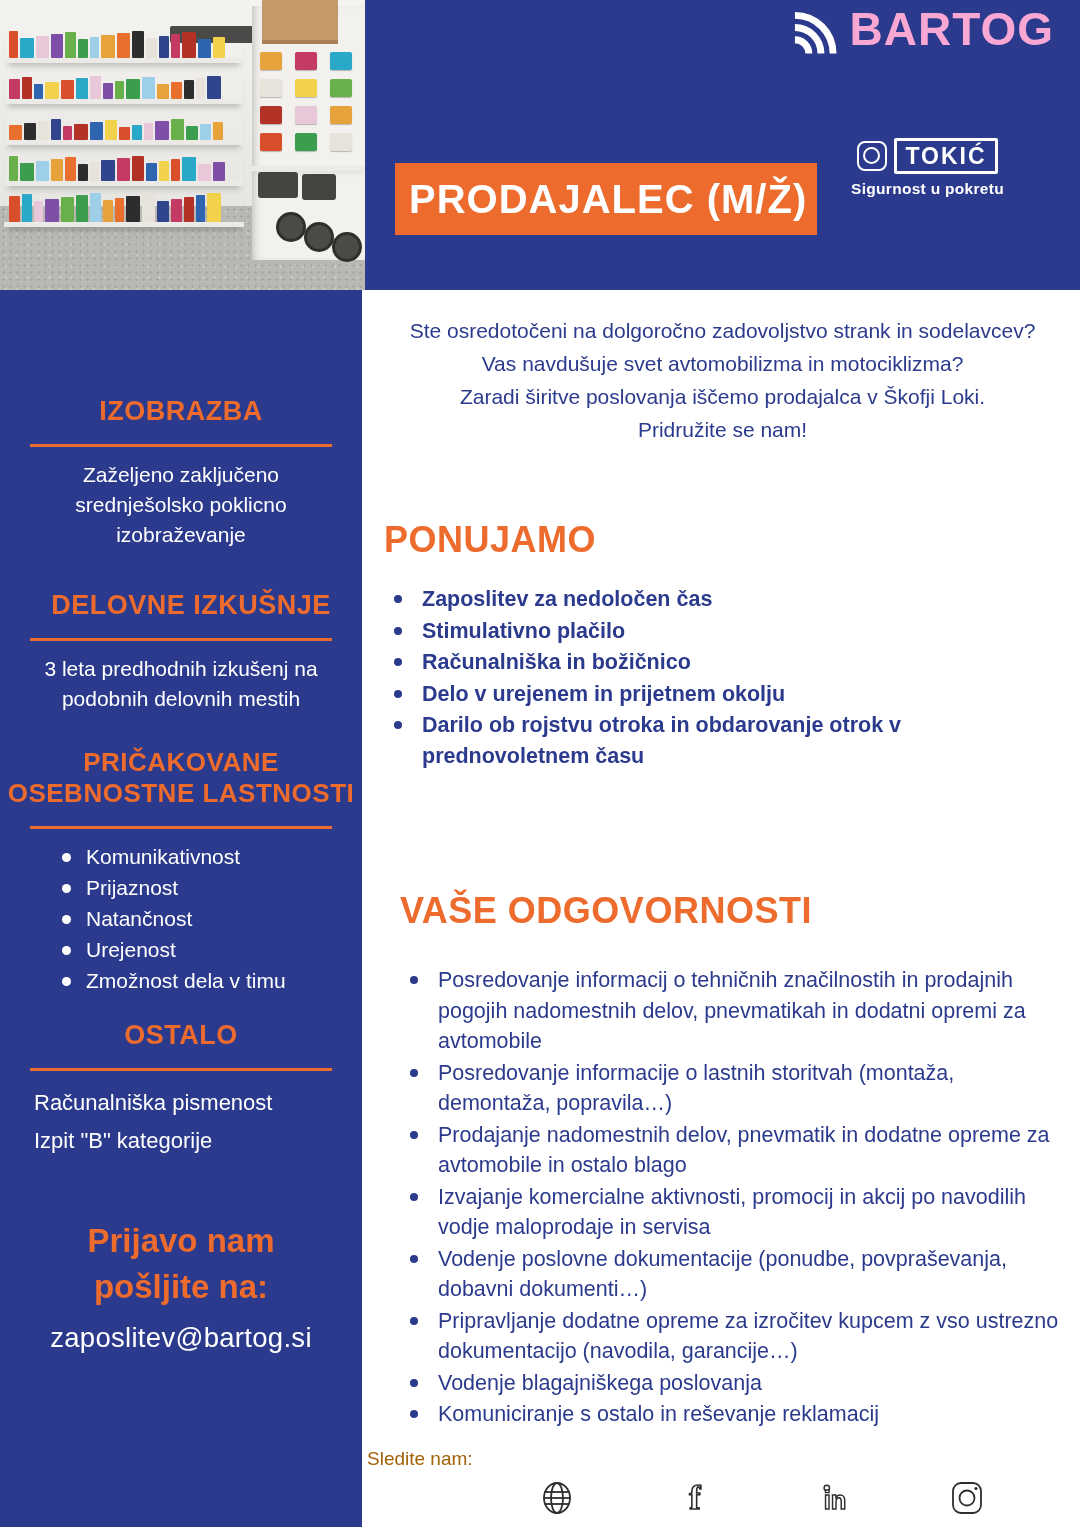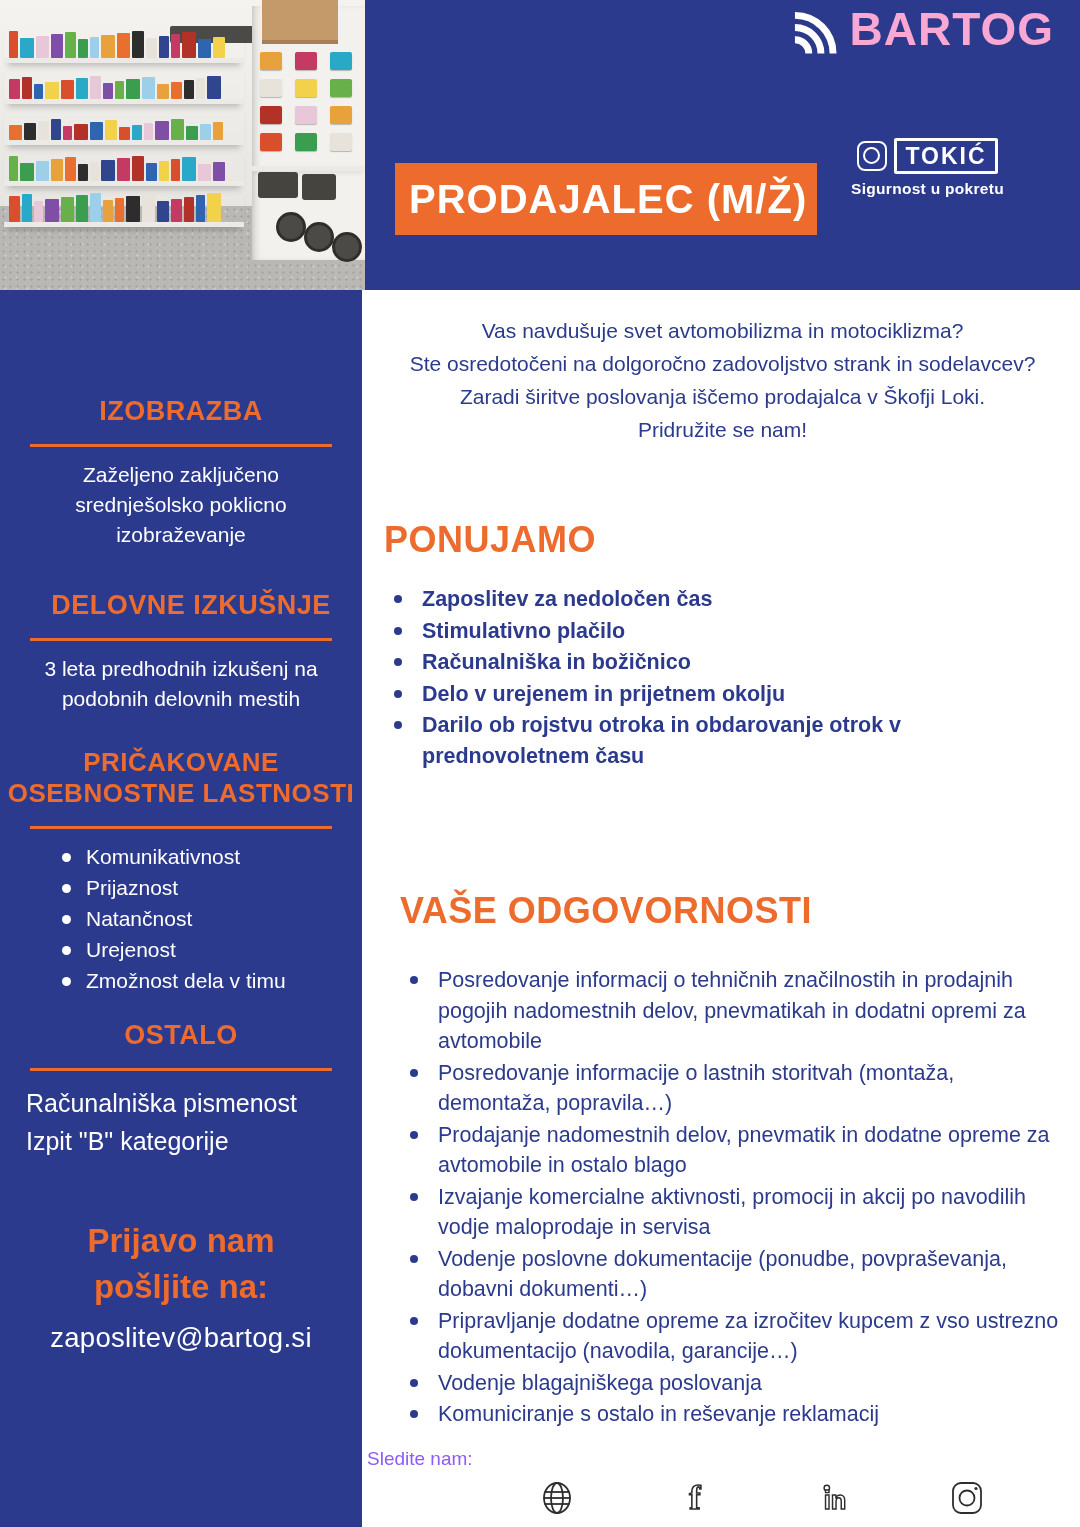--- a/index.html
+++ b/index.html
@@ -50,21 +50,21 @@
   .sidebar{position:absolute;left:0;top:290px;width:362px;height:1237px;background:var(--blue);
       color:#fff;text-align:center;}
   .side-h{color:var(--orange);font-size:27px;font-weight:bold;letter-spacing:.5px;margin:0;
       line-height:31px;padding:0 4px;}
   .side-h.two-line{font-size:26px;}
   .side-hr{width:302px;height:3px;background:var(--orange);border:none;margin:17px auto 13px;}
   .side-text{font-size:21px;line-height:30px;margin:0 18px;}
   .side-list{list-style:none;margin:4px 0 0;padding:0 0 0 62px;text-align:left;}
   .side-list li{position:relative;font-size:21px;line-height:30px;padding-left:24px;margin-bottom:1px;}
   .side-list li::before{content:"";position:absolute;left:0;top:11px;width:9px;height:9px;border-radius:50%;background:#fff;}
-  .side-text-left{text-align:left;padding-left:18px;font-size:25px;line-height:38px;margin:2px 8px 0;}
+  .side-text-left{text-align:left;padding-left:18px;font-size:22px;line-height:38px;margin:2px 16px 0;}
   .side-cta{color:var(--orange);font-weight:bold;font-size:33px;line-height:46px;max-width:250px;margin:58px auto 0;}
   .side-email{color:#fff;font-size:27.5px;margin-top:12px;letter-spacing:.3px;}
 
   .m-top-106{margin-top:106px;}
   .m-top-40{margin-top:40px;margin-left:20px;}
   .m-top-33{margin-top:33px;}
   .m-top-24{margin-top:24px;}
 
   
   .main{position:absolute;left:365px;top:290px;width:715px;height:1237px;background:#fff;color:var(--blue);}
@@ -72,21 +72,21 @@
   .section-h{color:var(--orange);font-size:36px;font-weight:bold;letter-spacing:.5px;margin:0;line-height:40px;}
   .offer{position:absolute;left:19px;top:230px;right:22px;}
   .resp{position:absolute;left:35px;top:601px;right:20px;}
   .blue-list{list-style:none;margin:24px 0 0;padding:0 0 0 24px;}
   .blue-list li{position:relative;font-size:21.5px;line-height:30.5px;padding-left:14px;margin-bottom:1px;}
   .blue-list li::before{content:"";position:absolute;left:-14px;top:11px;width:8px;height:8px;border-radius:50%;background:var(--blue);}
   .offer .blue-list li{font-weight:bold;}
   .resp .blue-list{margin-top:34px;}
 
   
-  .follow-label{position:absolute;left:2px;top:1158px;font-size:19px;color:#8b5cf6;}
+  .follow-label{position:absolute;left:2px;top:1158px;font-size:19px;color:#a16207;}
   .social{position:absolute;top:1188px;width:40px;height:40px;display:flex;align-items:center;justify-content:center;}
   .social svg{display:block;}
   .soc-0{left:172px;} .soc-1{left:310px;} .soc-2{left:450px;} .soc-3{left:582px;}
 </style>
 </head>
 <body>
 
 <div class="page">
 
   <div class="photo">
@@ -259,22 +259,22 @@
         <div>Izpit "B" kategorije</div>
       </div>
 
     <div class="side-cta">Prijavo nam pošljite na:</div>
     <div class="side-email">zaposlitev@bartog.si</div>
   </aside>
 
   <main class="main">
     <div class="intro">
 
-    <div>Vas navdušuje svet avtomobilizma in motociklizma?</div>
-        <div>Ste osredotočeni na dolgoročno zadovoljstvo strank in sodelavcev?</div>
+    <div>Ste osredotočeni na dolgoročno zadovoljstvo strank in sodelavcev?</div>
+        <div>Vas navdušuje svet avtomobilizma in motociklizma?</div>
         <div>Zaradi širitve poslovanja iščemo prodajalca v Škofji Loki.</div>
         <div>Pridružite se nam!</div>
       </div>
 
     <section class="offer">
       <h2 class="section-h">PONUJAMO</h2>
       <ul class="blue-list">
 
       <li>Zaposlitev za nedoločen čas</li>
           <li>Stimulativno plačilo</li>

